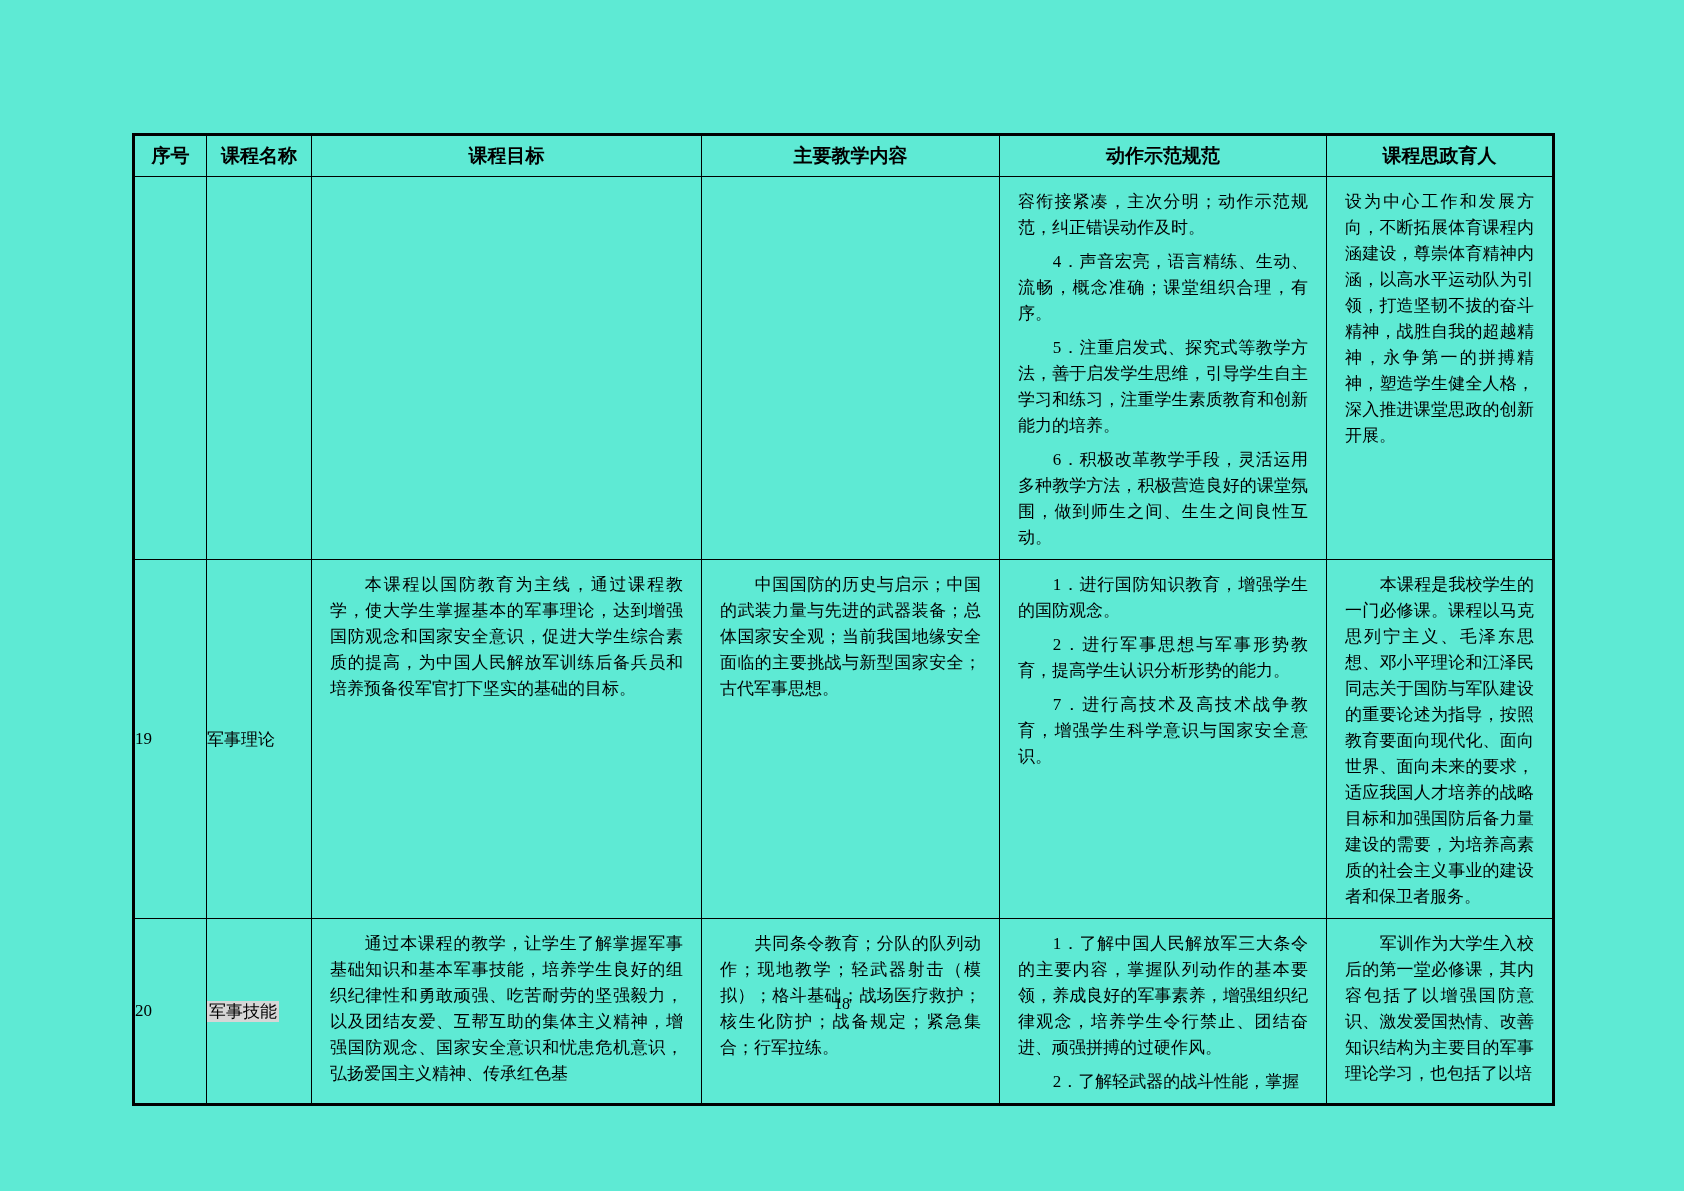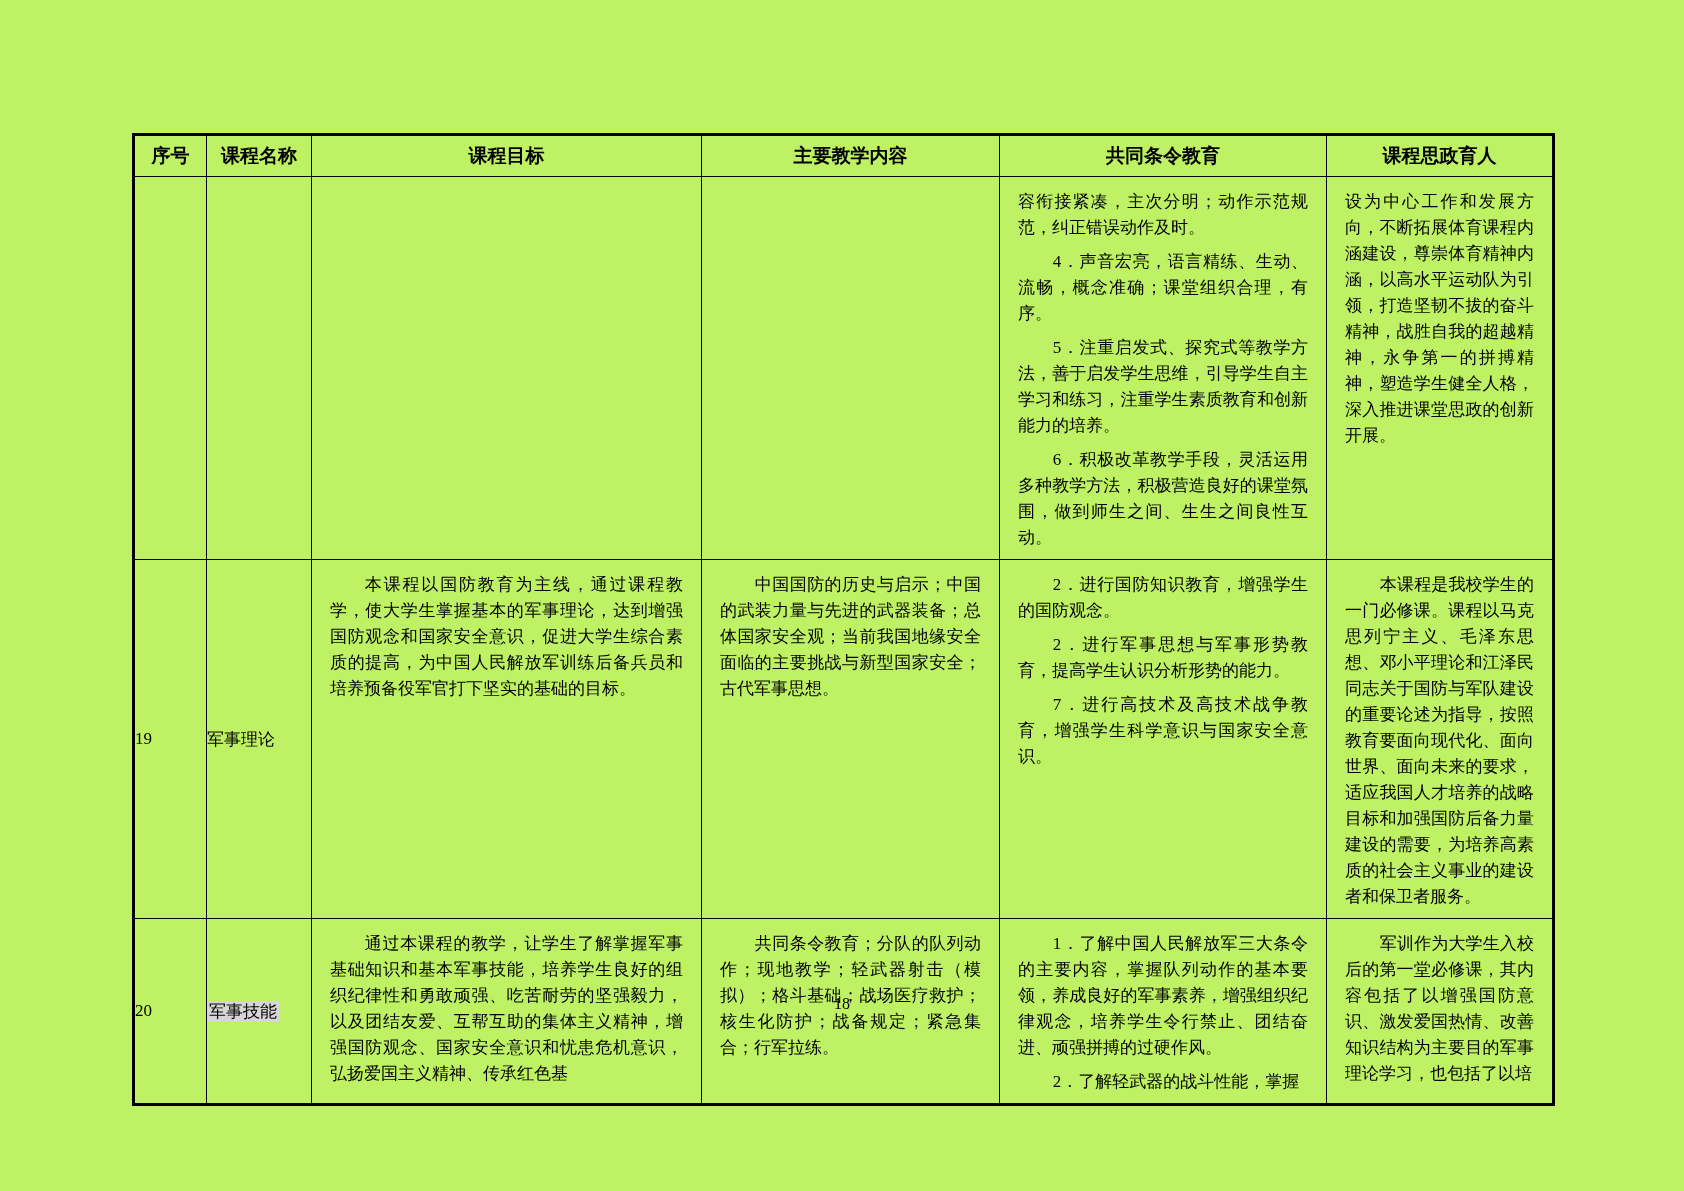--- a/index.html
+++ b/index.html
@@ -1,21 +1,21 @@
 <!DOCTYPE html>
 <html><head>
 <meta charset="utf-8">
 <style>
   * { box-sizing: border-box; }
   html, body { margin: 0; padding: 0; background: #ffffff; }
   .page {
     position: relative;
     width: 1684px;
     height: 1191px;
-    background: #bef264;
+    background: #5eead4;
     color: #000000;
     font-family: "Liberation Serif", "DejaVu Serif", serif;
     overflow: hidden;
   }
   table.course-table {
     position: absolute;
     left: 132px;
     top: 133px;
     width: 1420px;
     border-collapse: collapse;
@@ -75,21 +75,21 @@
       <col style="width:298px">
       <col style="width:327px">
       <col style="width:227px">
     </colgroup>
     <thead>
       <tr>
         <th>序号</th>
         <th>课程名称</th>
         <th>课程目标</th>
         <th>主要教学内容</th>
-        <th>共同条令教育</th>
+        <th>动作示范规范</th>
         <th>课程思政育人</th>
       </tr>
     </thead>
     <tbody id="table-body">
         <tr>
           <td class="c-num"></td>
           <td class="c-name"></td>
           <td class="c-text"></td>
           <td class="c-text"></td>
           <td class="c-text">
@@ -105,21 +105,21 @@
         <tr>
           <td class="c-num">19</td>
           <td class="c-name"><span>军事理论</span></td>
           <td class="c-text">
             <p class="indent">本课程以国防教育为主线，通过课程教学，使大学生掌握基本的军事理论，达到增强国防观念和国家安全意识，促进大学生综合素质的提高，为中国人民解放军训练后备兵员和培养预备役军官打下坚实的基础的目标。</p>
           </td>
           <td class="c-text">
             <p class="indent">中国国防的历史与启示；中国的武装力量与先进的武器装备；总体国家安全观；当前我国地缘安全面临的主要挑战与新型国家安全；古代军事思想。</p>
           </td>
           <td class="c-text">
-            <p class="indent">2．进行国防知识教育，增强学生的国防观念。</p>
+            <p class="indent">1．进行国防知识教育，增强学生的国防观念。</p>
             <p class="indent">2．进行军事思想与军事形势教育，提高学生认识分析形势的能力。</p>
             <p class="indent">7．进行高技术及高技术战争教育，增强学生科学意识与国家安全意识。</p>
           </td>
           <td class="c-text">
             <p class="indent">本课程是我校学生的一门必修课。课程以马克思列宁主义、毛泽东思想、邓小平理论和江泽民同志关于国防与军队建设的重要论述为指导，按照教育要面向现代化、面向世界、面向未来的要求，适应我国人才培养的战略目标和加强国防后备力量建设的需要，为培养高素质的社会主义事业的建设者和保卫者服务。</p>
           </td>
         </tr>
         <tr>
           <td class="c-num">20</td>
           <td class="c-name"><span class="hl">军事技能</span></td>

